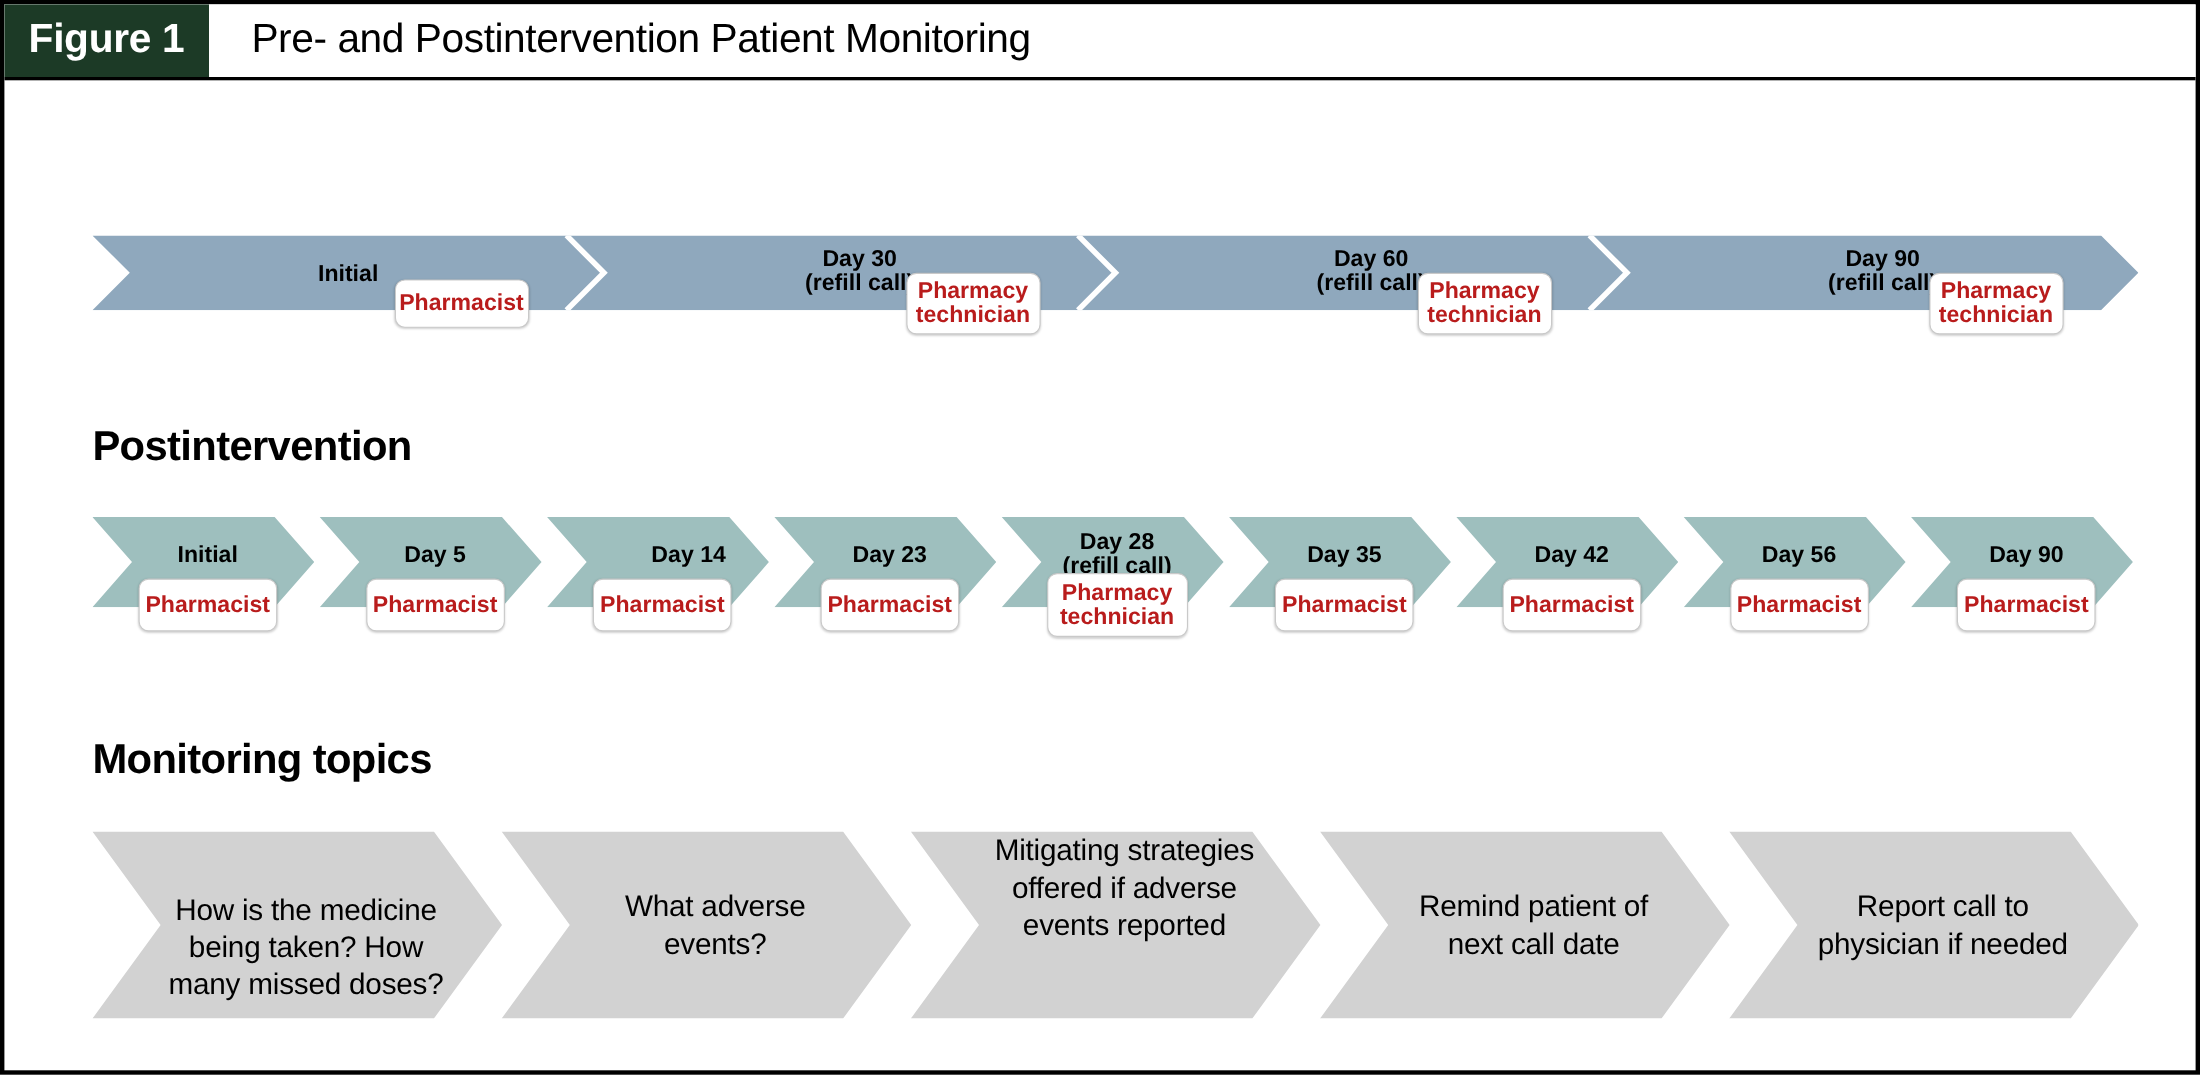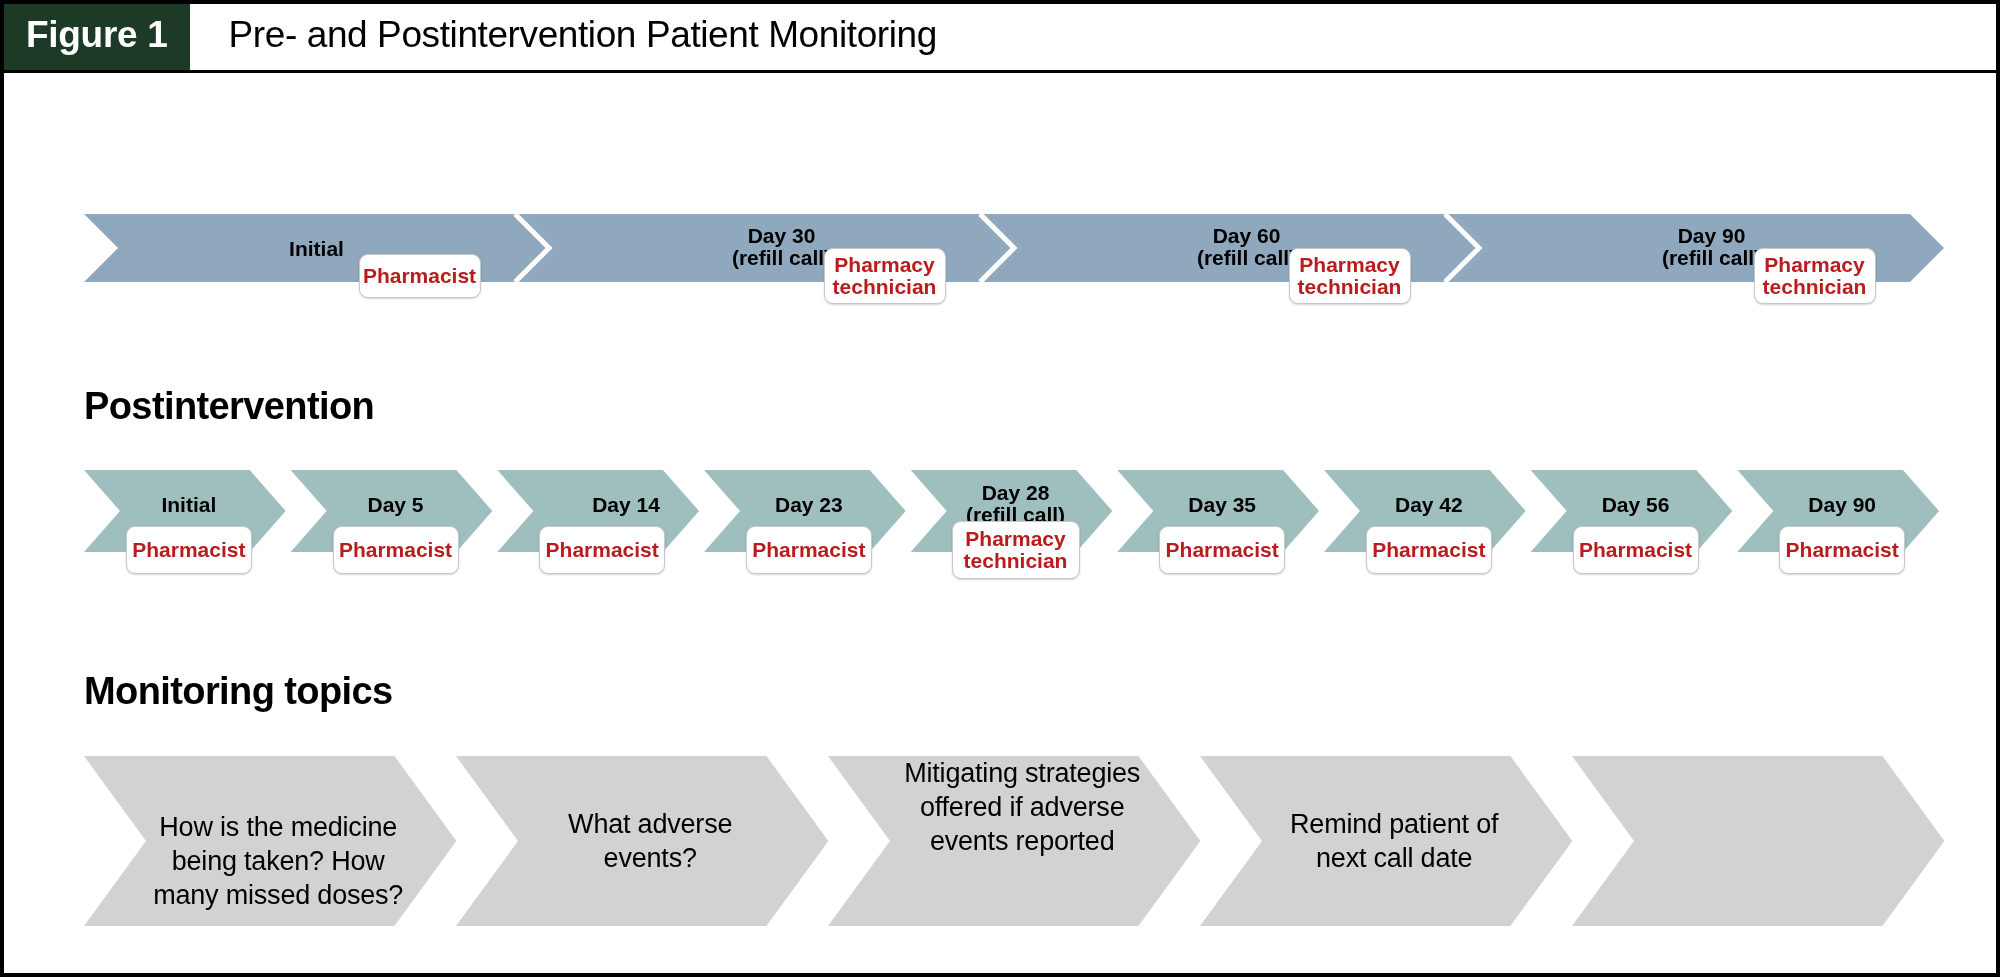--- a/index.html
+++ b/index.html
@@ -220,15 +220,18 @@
       </div>
       <div class="lbl topic-lbl" style="left: 436.2px; width: 260px; top: 0px; height: 170px; display: flex; align-items: center; justify-content: center;">
         <div>What adverse events?</div>
       </div>
       <div class="lbl topic-lbl" style="left: 808.2px; width: 260px; top: 0px; height: 170px; display: flex; align-items: flex-start; justify-content: center;">
         <div>Mitigating strategies offered if adverse events reported</div>
       </div>
       <div class="lbl topic-lbl" style="left: 1180.2px; width: 260px; top: 0px; height: 170px; display: flex; align-items: center; justify-content: center;">
         <div>Remind patient of next call date</div>
       </div>
+      <div class="lbl topic-lbl" style="left: 1552.2px; width: 260px; top: 0px; height: 170px; display: flex; align-items: center; justify-content: center;">
+        <div>Report call to physician if needed</div>
+      </div>
     </div>
 
 </div>
 
 </body></html>

